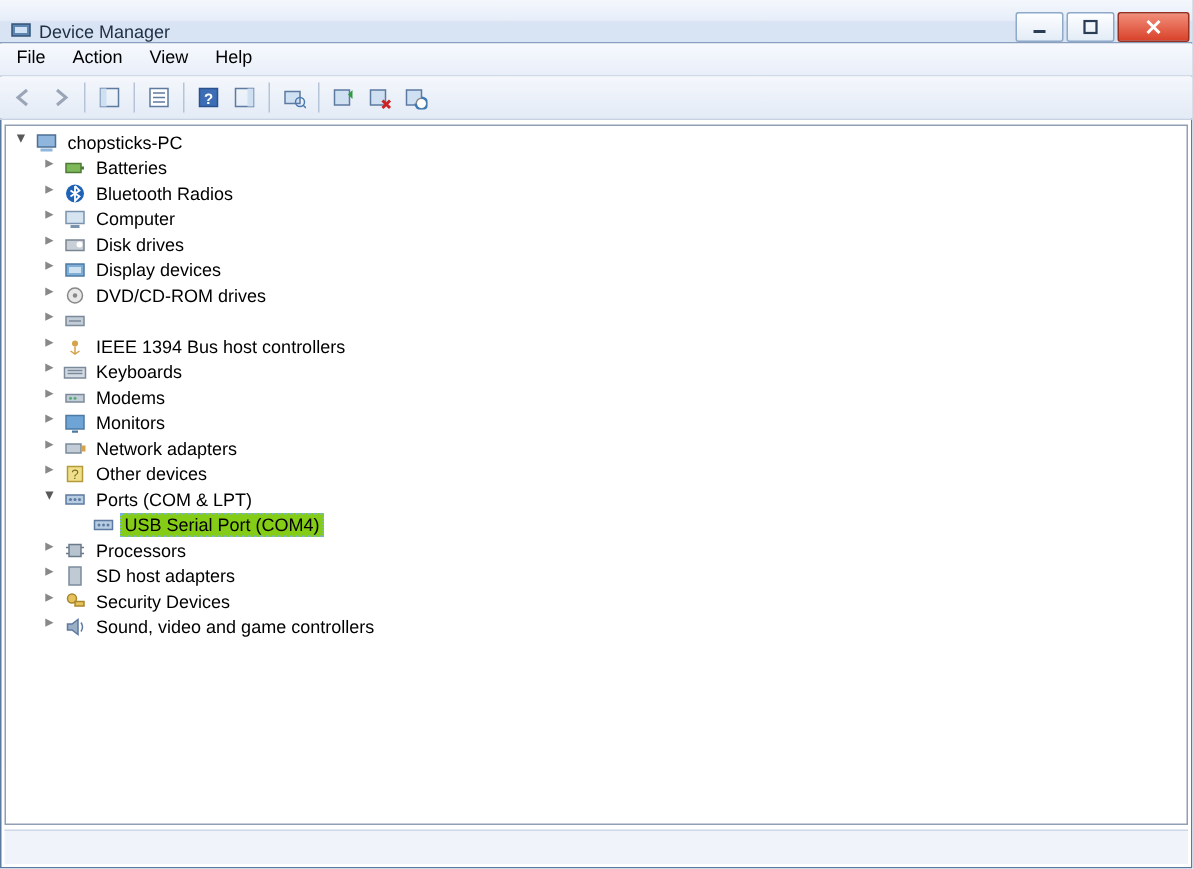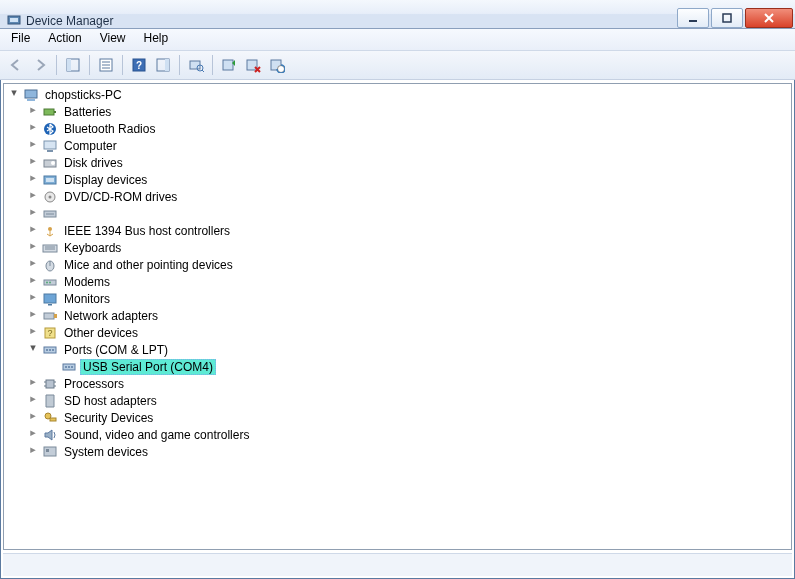--- a/index.html
+++ b/index.html
@@ -18,21 +18,21 @@
 .content{flex:1;margin:3px;border:1px solid #909fb1;background:#fff;overflow:auto;padding:3px 0 0 3px}
 .status{height:22px;border-top:1px solid #cfd9e8;background:#f0f4fa;margin:0 3px 3px 3px}
 .tree{user-select:none}
 .row{display:flex;align-items:flex-start;height:17px;white-space:nowrap;cursor:default}
 .toggle{width:14px;text-align:center;color:#6b6b6b;font-size:11px;line-height:1}
 .toggle.expanded::before{content:"▾";color:#595959}
 .toggle.collapsed::before{content:"▸";color:#888}
 .toggle.none::before{content:""}
 .ico{width:16px;height:16px;margin:0 3px 0 2px;display:inline-flex;align-items:center;justify-content:center;flex-shrink:0}
 .lbl{padding:1px 3px;color:#000}
-.lbl.selected{background:#5eead4;border:1px dotted #7ab1e8;padding:0 2px}
+.lbl.selected{background:#84cc16;border:1px dotted #7ab1e8;padding:0 2px}
 .children{padding-left:19px}
 
 svg{display:block}
 </style>
 </head>
 <body>
 
 <div class="window">
 
   <div class="titlebar">
@@ -248,30 +248,20 @@
           <span class="ico">
               <svg width="16" height="16">
                 <rect x="1" y="5" width="14" height="7" fill="#d4dbe3" stroke="#7b8a9a"></rect>
                 <line x1="3" y1="7" x2="13" y2="7" stroke="#7b8a9a"></line>
                 <line x1="3" y1="9" x2="13" y2="9" stroke="#7b8a9a"></line>
               </svg>
             </span>
           <span class="lbl">Keyboards</span>
         </div>
 
-        <div class="row">
-          <span class="toggle collapsed"></span>
-          <span class="ico">
-              <svg width="16" height="16">
-                <ellipse cx="8" cy="9" rx="4" ry="5" fill="#d4dbe3" stroke="#7b8a9a"></ellipse>
-                <line x1="8" y1="4" x2="8" y2="9" stroke="#7b8a9a"></line>
-              </svg>
-            </span>
-          <span class="lbl">Mice and other pointing devices</span>
-        </div>
 
         <div class="row">
           <span class="toggle collapsed"></span>
           <span class="ico">
               <svg width="16" height="16">
                 <rect x="2" y="6" width="12" height="5" fill="#c3cdd8" stroke="#7b8a9a"></rect>
                 <circle cx="5" cy="8.5" r="1" fill="#5a7"></circle>
                 <circle cx="8" cy="8.5" r="1" fill="#5a7"></circle>
               </svg>
             </span>
@@ -377,30 +367,20 @@
           <span class="toggle collapsed"></span>
           <span class="ico">
               <svg width="16" height="16">
                 <path d="M3 6 L6 6 L10 3 L10 13 L6 10 L3 10 Z" fill="#9ab0c6" stroke="#5d7aa0"></path>
                 <path d="M12 5 Q14 8 12 11" fill="none" stroke="#5d7aa0"></path>
               </svg>
             </span>
           <span class="lbl">Sound, video and game controllers</span>
         </div>
 
-        <div class="row">
-          <span class="toggle collapsed"></span>
-          <span class="ico">
-              <svg width="16" height="16">
-                <rect x="2" y="3" width="12" height="9" fill="#c3cdd8" stroke="#7b8a9a"></rect>
-                <rect x="4" y="5" width="3" height="3" fill="#7b8a9a"></rect>
-              </svg>
-            </span>
-          <span class="lbl">System devices</span>
-        </div>
 
 
       </div>
     </div>
   </div>
 
   <div class="status"></div>
 </div>
 
 </body></html>

